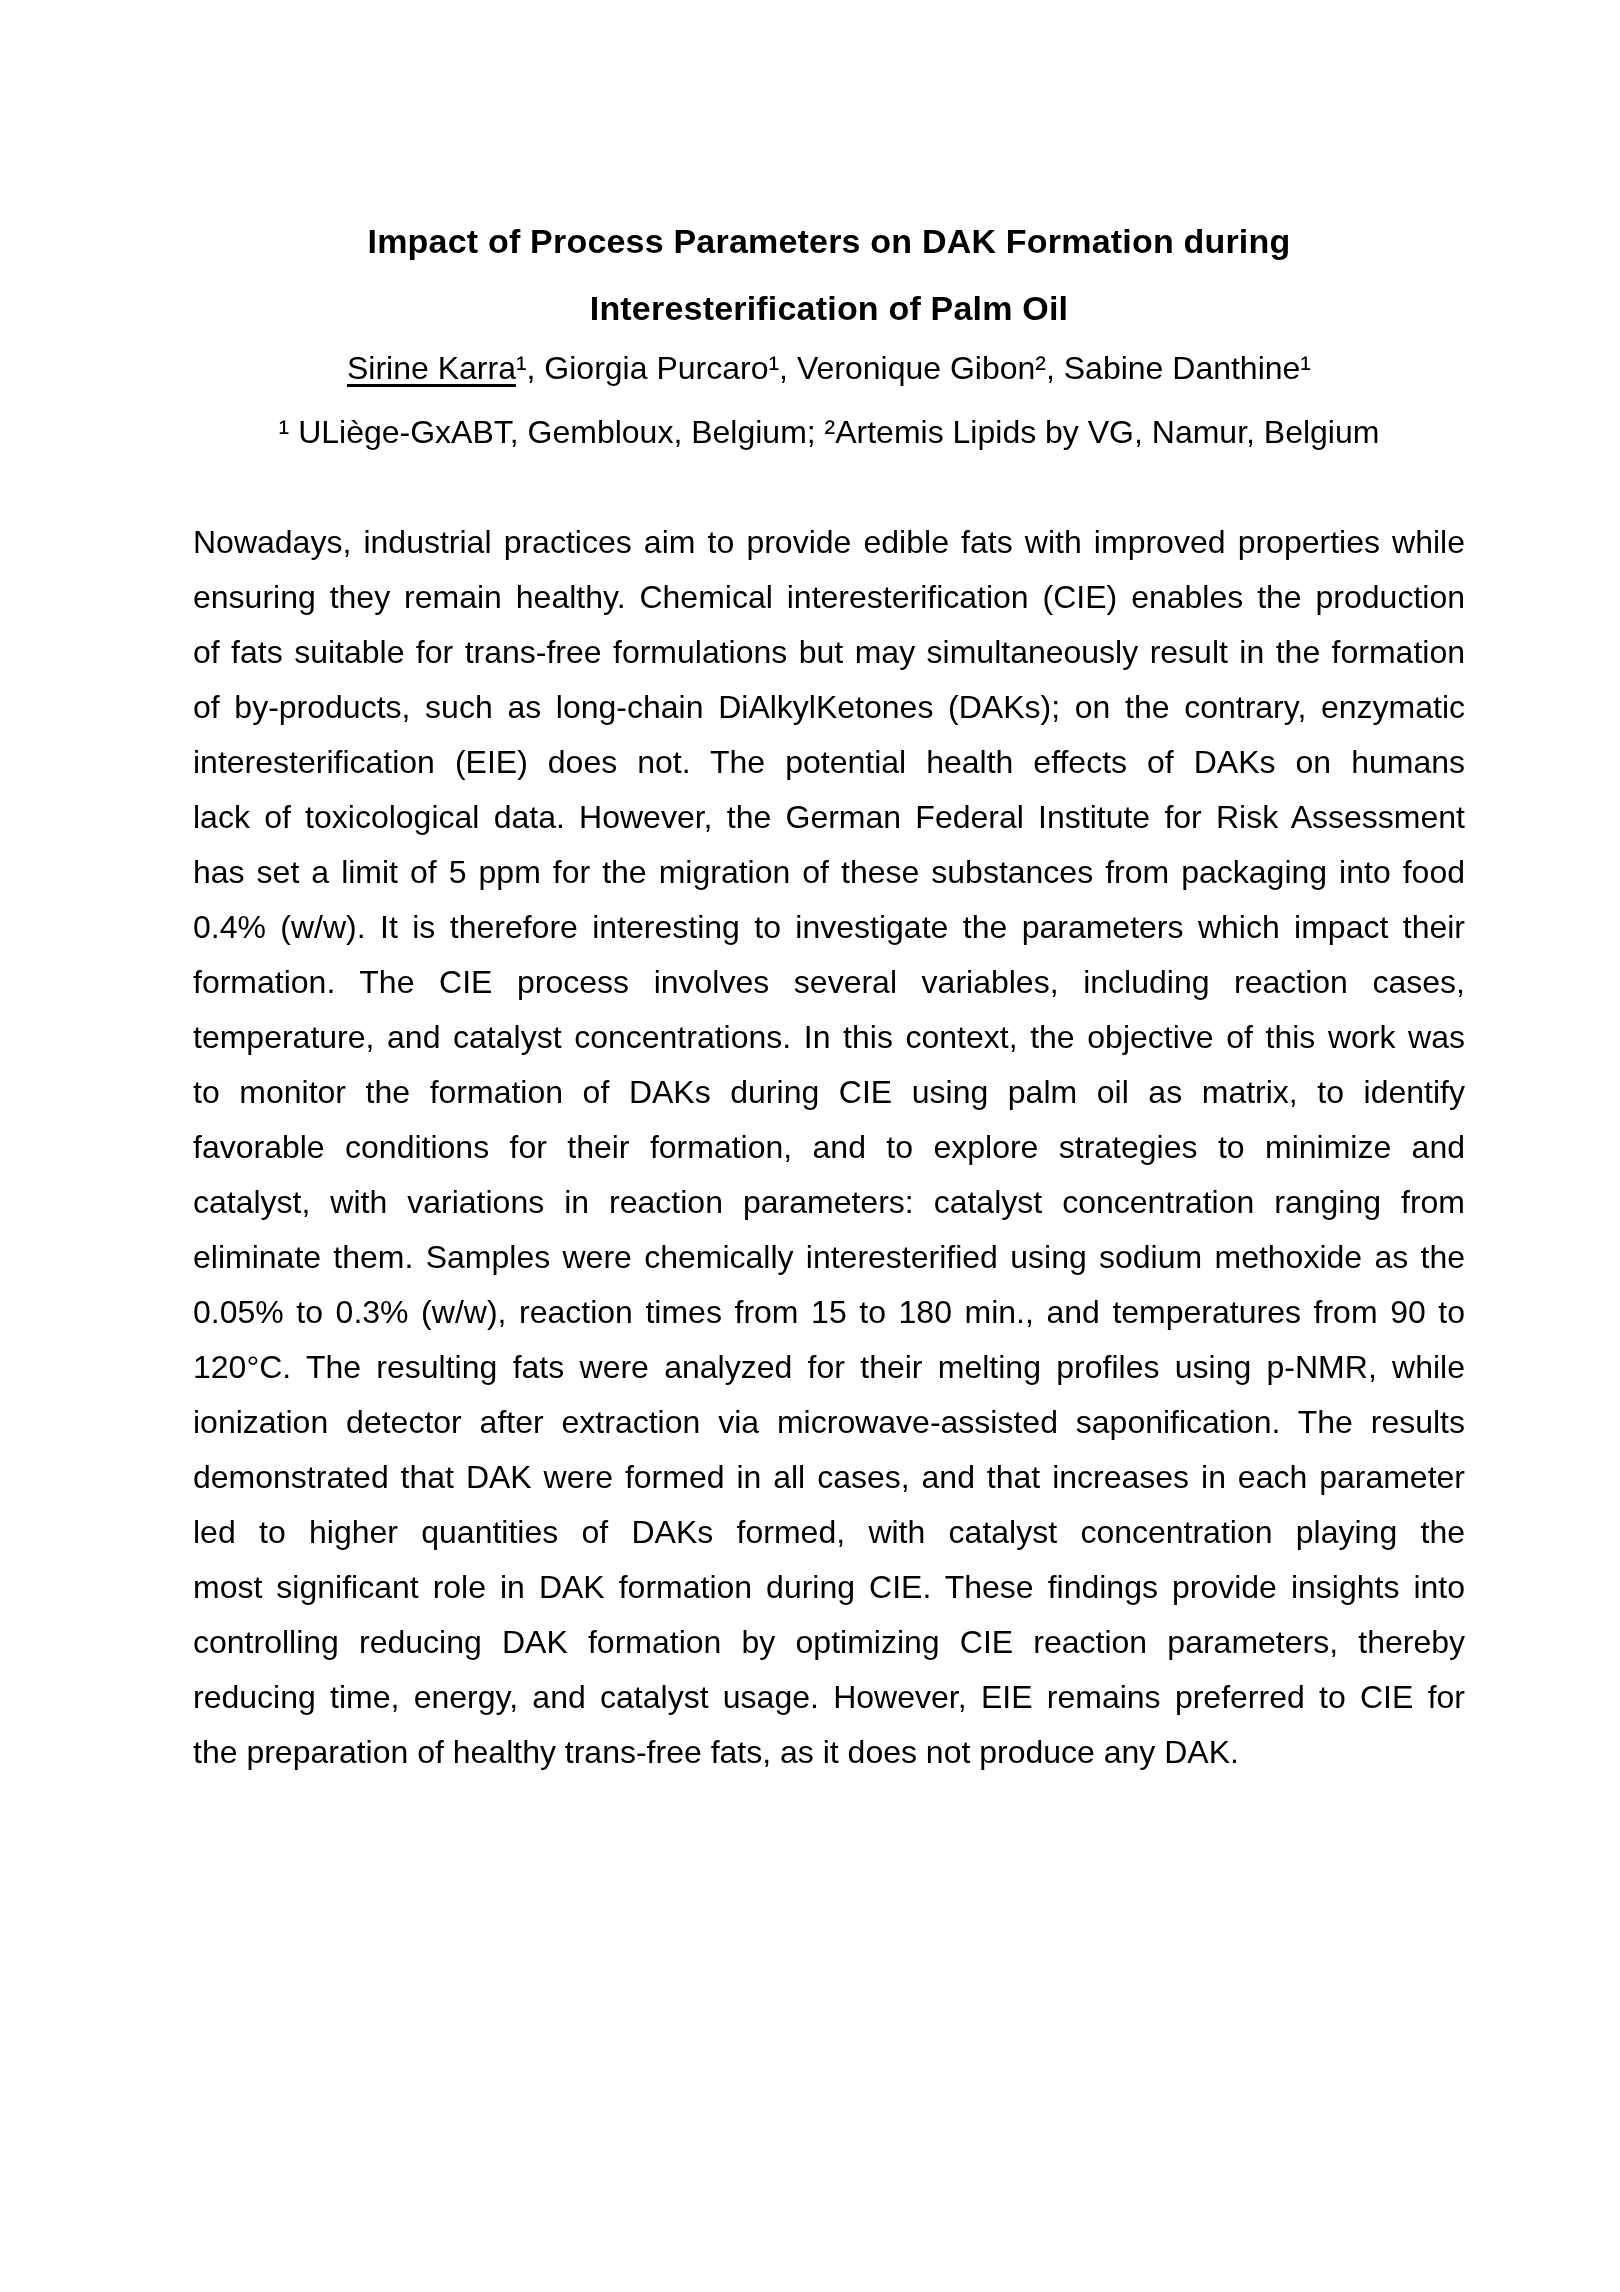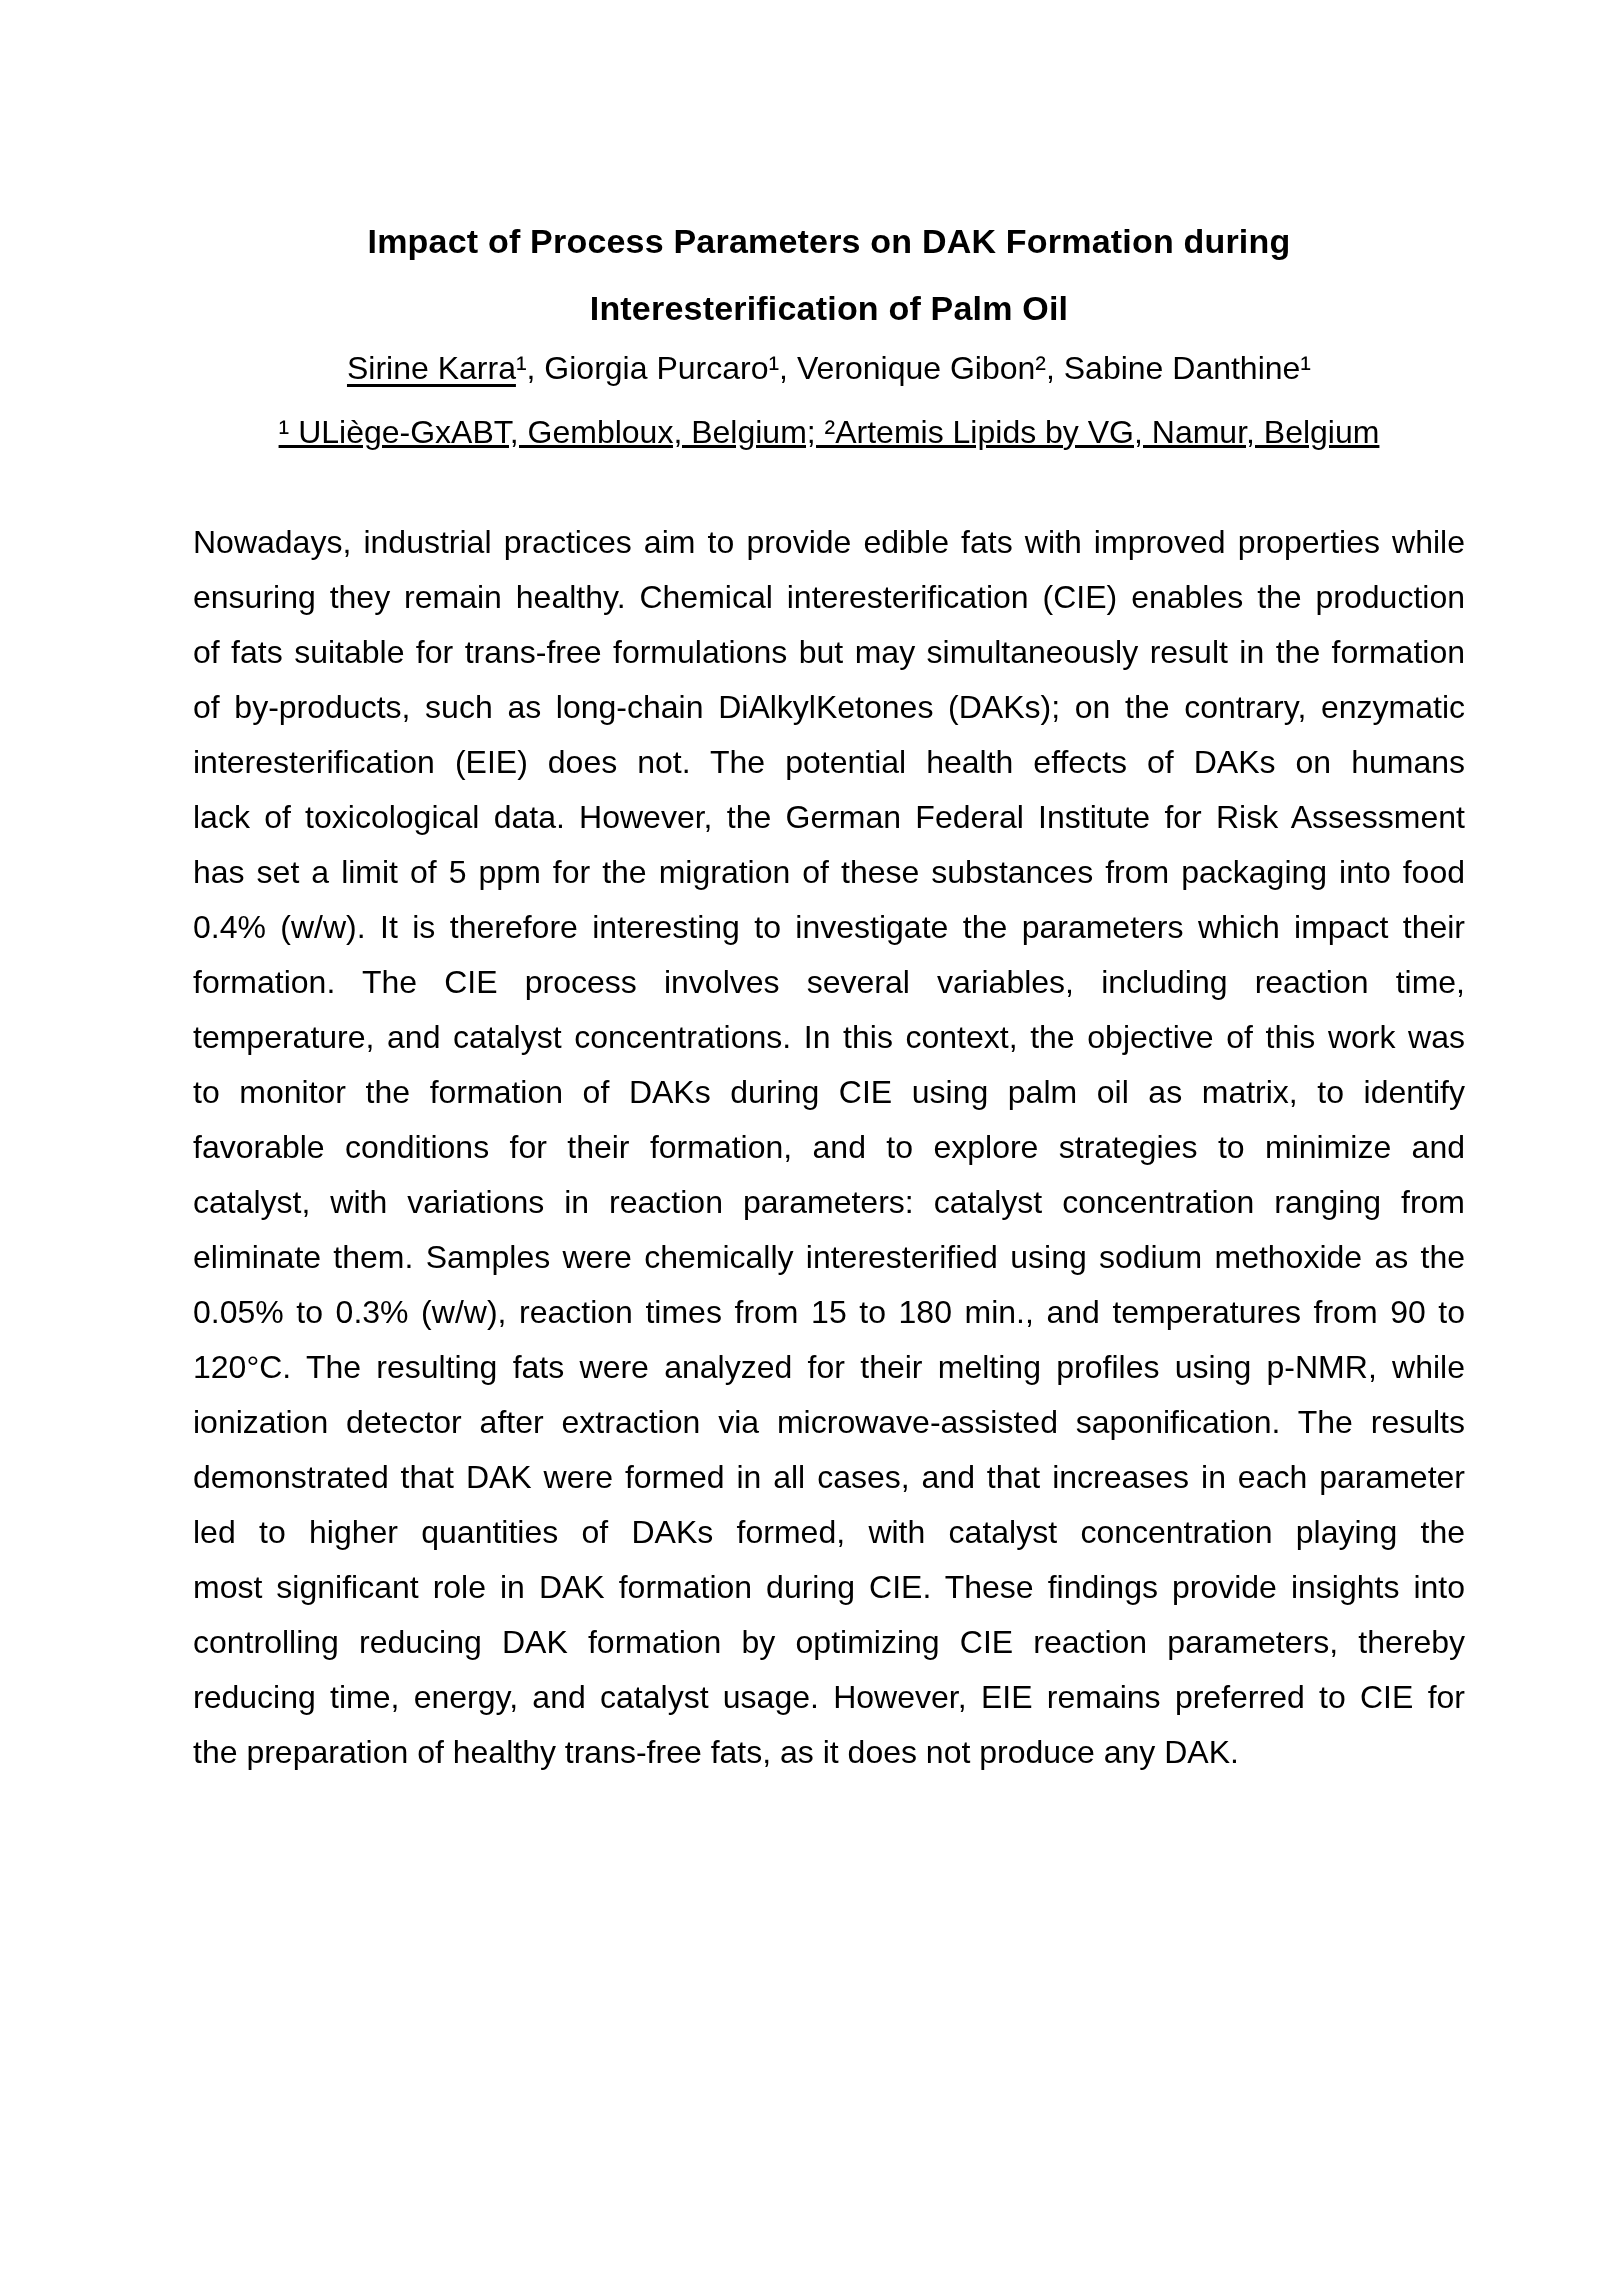--- a/index.html
+++ b/index.html
@@ -39,21 +39,20 @@
   .authors .underlined {
     text-decoration: underline;
     text-decoration-thickness: 2.9px;
     text-underline-offset: 4.9px;
   }
   .affiliation {
     margin-top: 16.7px;
     font-size: 32px;
     line-height: 47px;
     text-align: center;
-    text-decoration: underline;
   }
   .abstract {
     margin-top: 59px;
     font-size: 32px;
     line-height: 55px;
   }
   .abstract-line {
     text-align: justify;
     text-align-last: justify;
     white-space: normal;
@@ -81,21 +80,21 @@
 
   <div class="abstract">
       <div class="abstract-line">Nowadays, industrial practices aim to provide edible fats with improved properties while</div>
       <div class="abstract-line">ensuring they remain healthy. Chemical interesterification (CIE) enables the production</div>
       <div class="abstract-line">of fats suitable for trans-free formulations but may simultaneously result in the formation</div>
       <div class="abstract-line">of by-products, such as long-chain DiAlkylKetones (DAKs); on the contrary, enzymatic</div>
       <div class="abstract-line">interesterification (EIE) does not. The potential health effects of DAKs on humans</div>
       <div class="abstract-line">lack of toxicological data. However, the German Federal Institute for Risk Assessment</div>
       <div class="abstract-line">has set a limit of 5 ppm for the migration of these substances from packaging into food</div>
       <div class="abstract-line">0.4% (w/w). It is therefore interesting to investigate the parameters which impact their</div>
-      <div class="abstract-line">formation. The CIE process involves several variables, including reaction time,</div>
+      <div class="abstract-line">formation. The CIE process involves several variables, including reaction cases,</div>
       <div class="abstract-line">temperature, and catalyst concentrations. In this context, the objective of this work was</div>
       <div class="abstract-line">to monitor the formation of DAKs during CIE using palm oil as matrix, to identify</div>
       <div class="abstract-line">favorable conditions for their formation, and to explore strategies to minimize and</div>
       <div class="abstract-line">catalyst, with variations in reaction parameters: catalyst concentration ranging from</div>
       <div class="abstract-line">eliminate them. Samples were chemically interesterified using sodium methoxide as the</div>
       <div class="abstract-line">0.05% to 0.3% (w/w), reaction times from 15 to 180 min., and temperatures from 90 to</div>
       <div class="abstract-line">120°C. The resulting fats were analyzed for their melting profiles using p-NMR, while</div>
       <div class="abstract-line">ionization detector after extraction via microwave-assisted saponification. The results</div>
       <div class="abstract-line">demonstrated that DAK were formed in all cases, and that increases in each parameter</div>
       <div class="abstract-line">led to higher quantities of DAKs formed, with catalyst concentration playing the</div>

